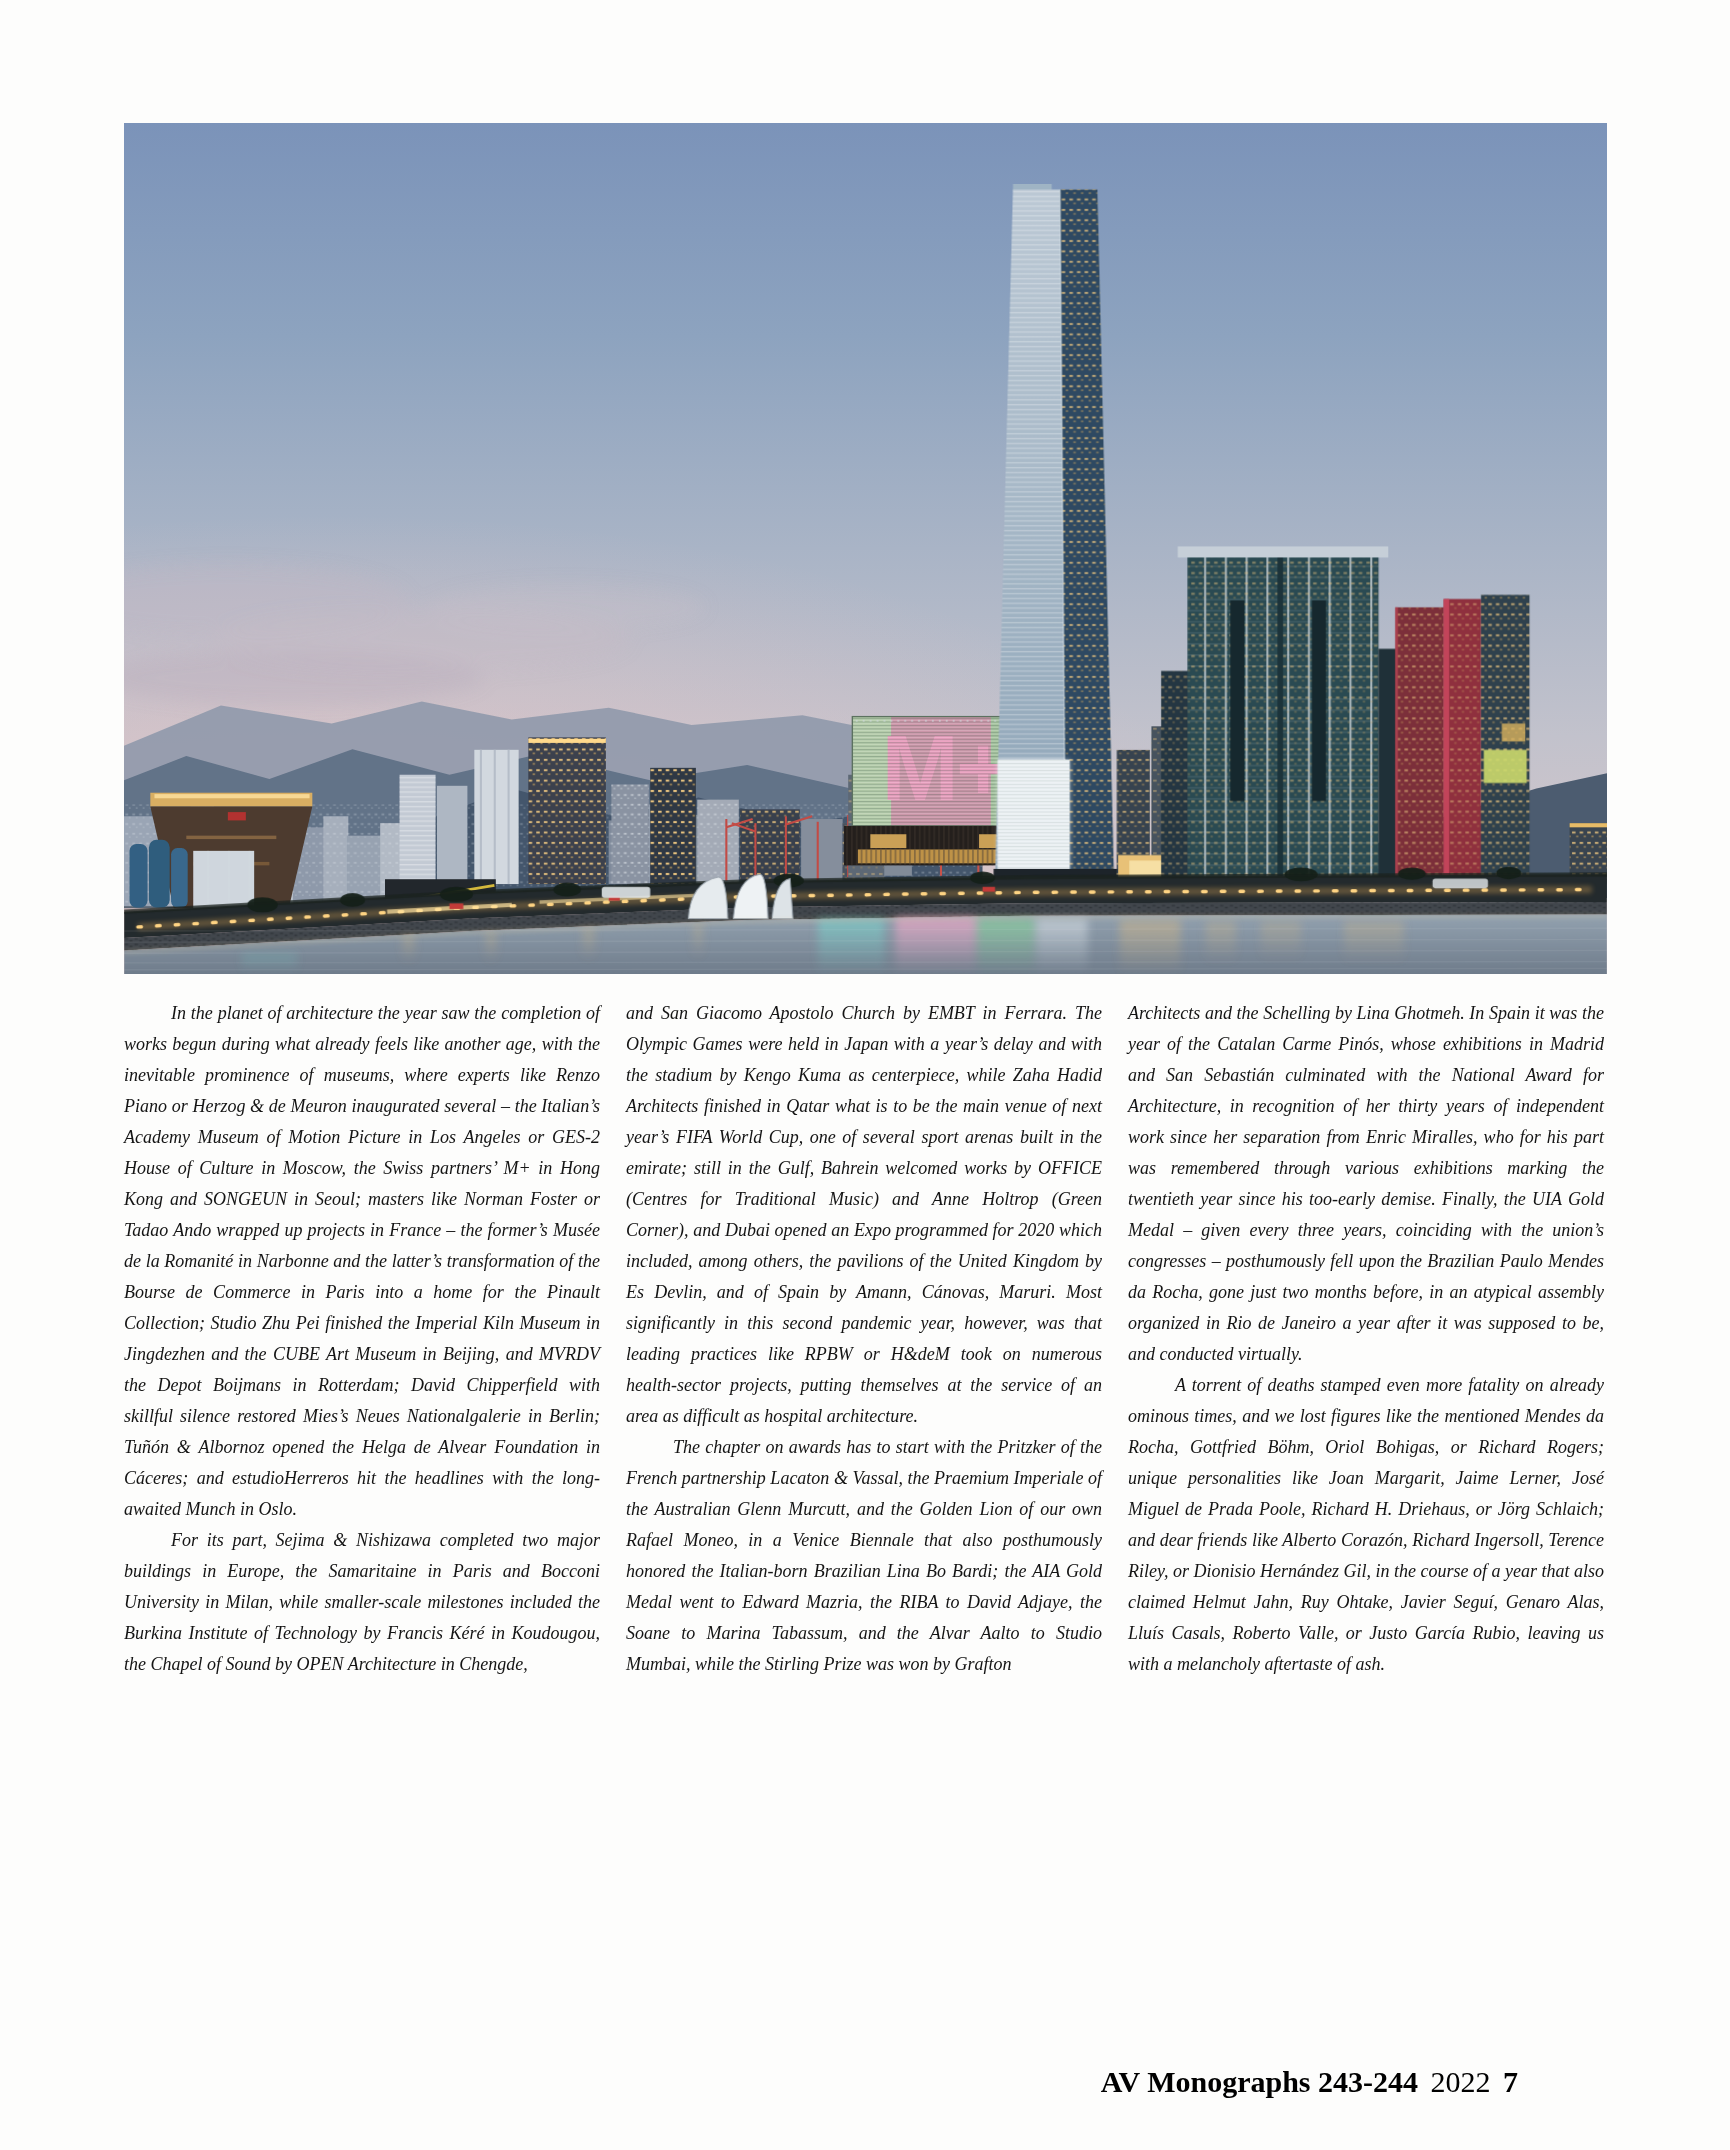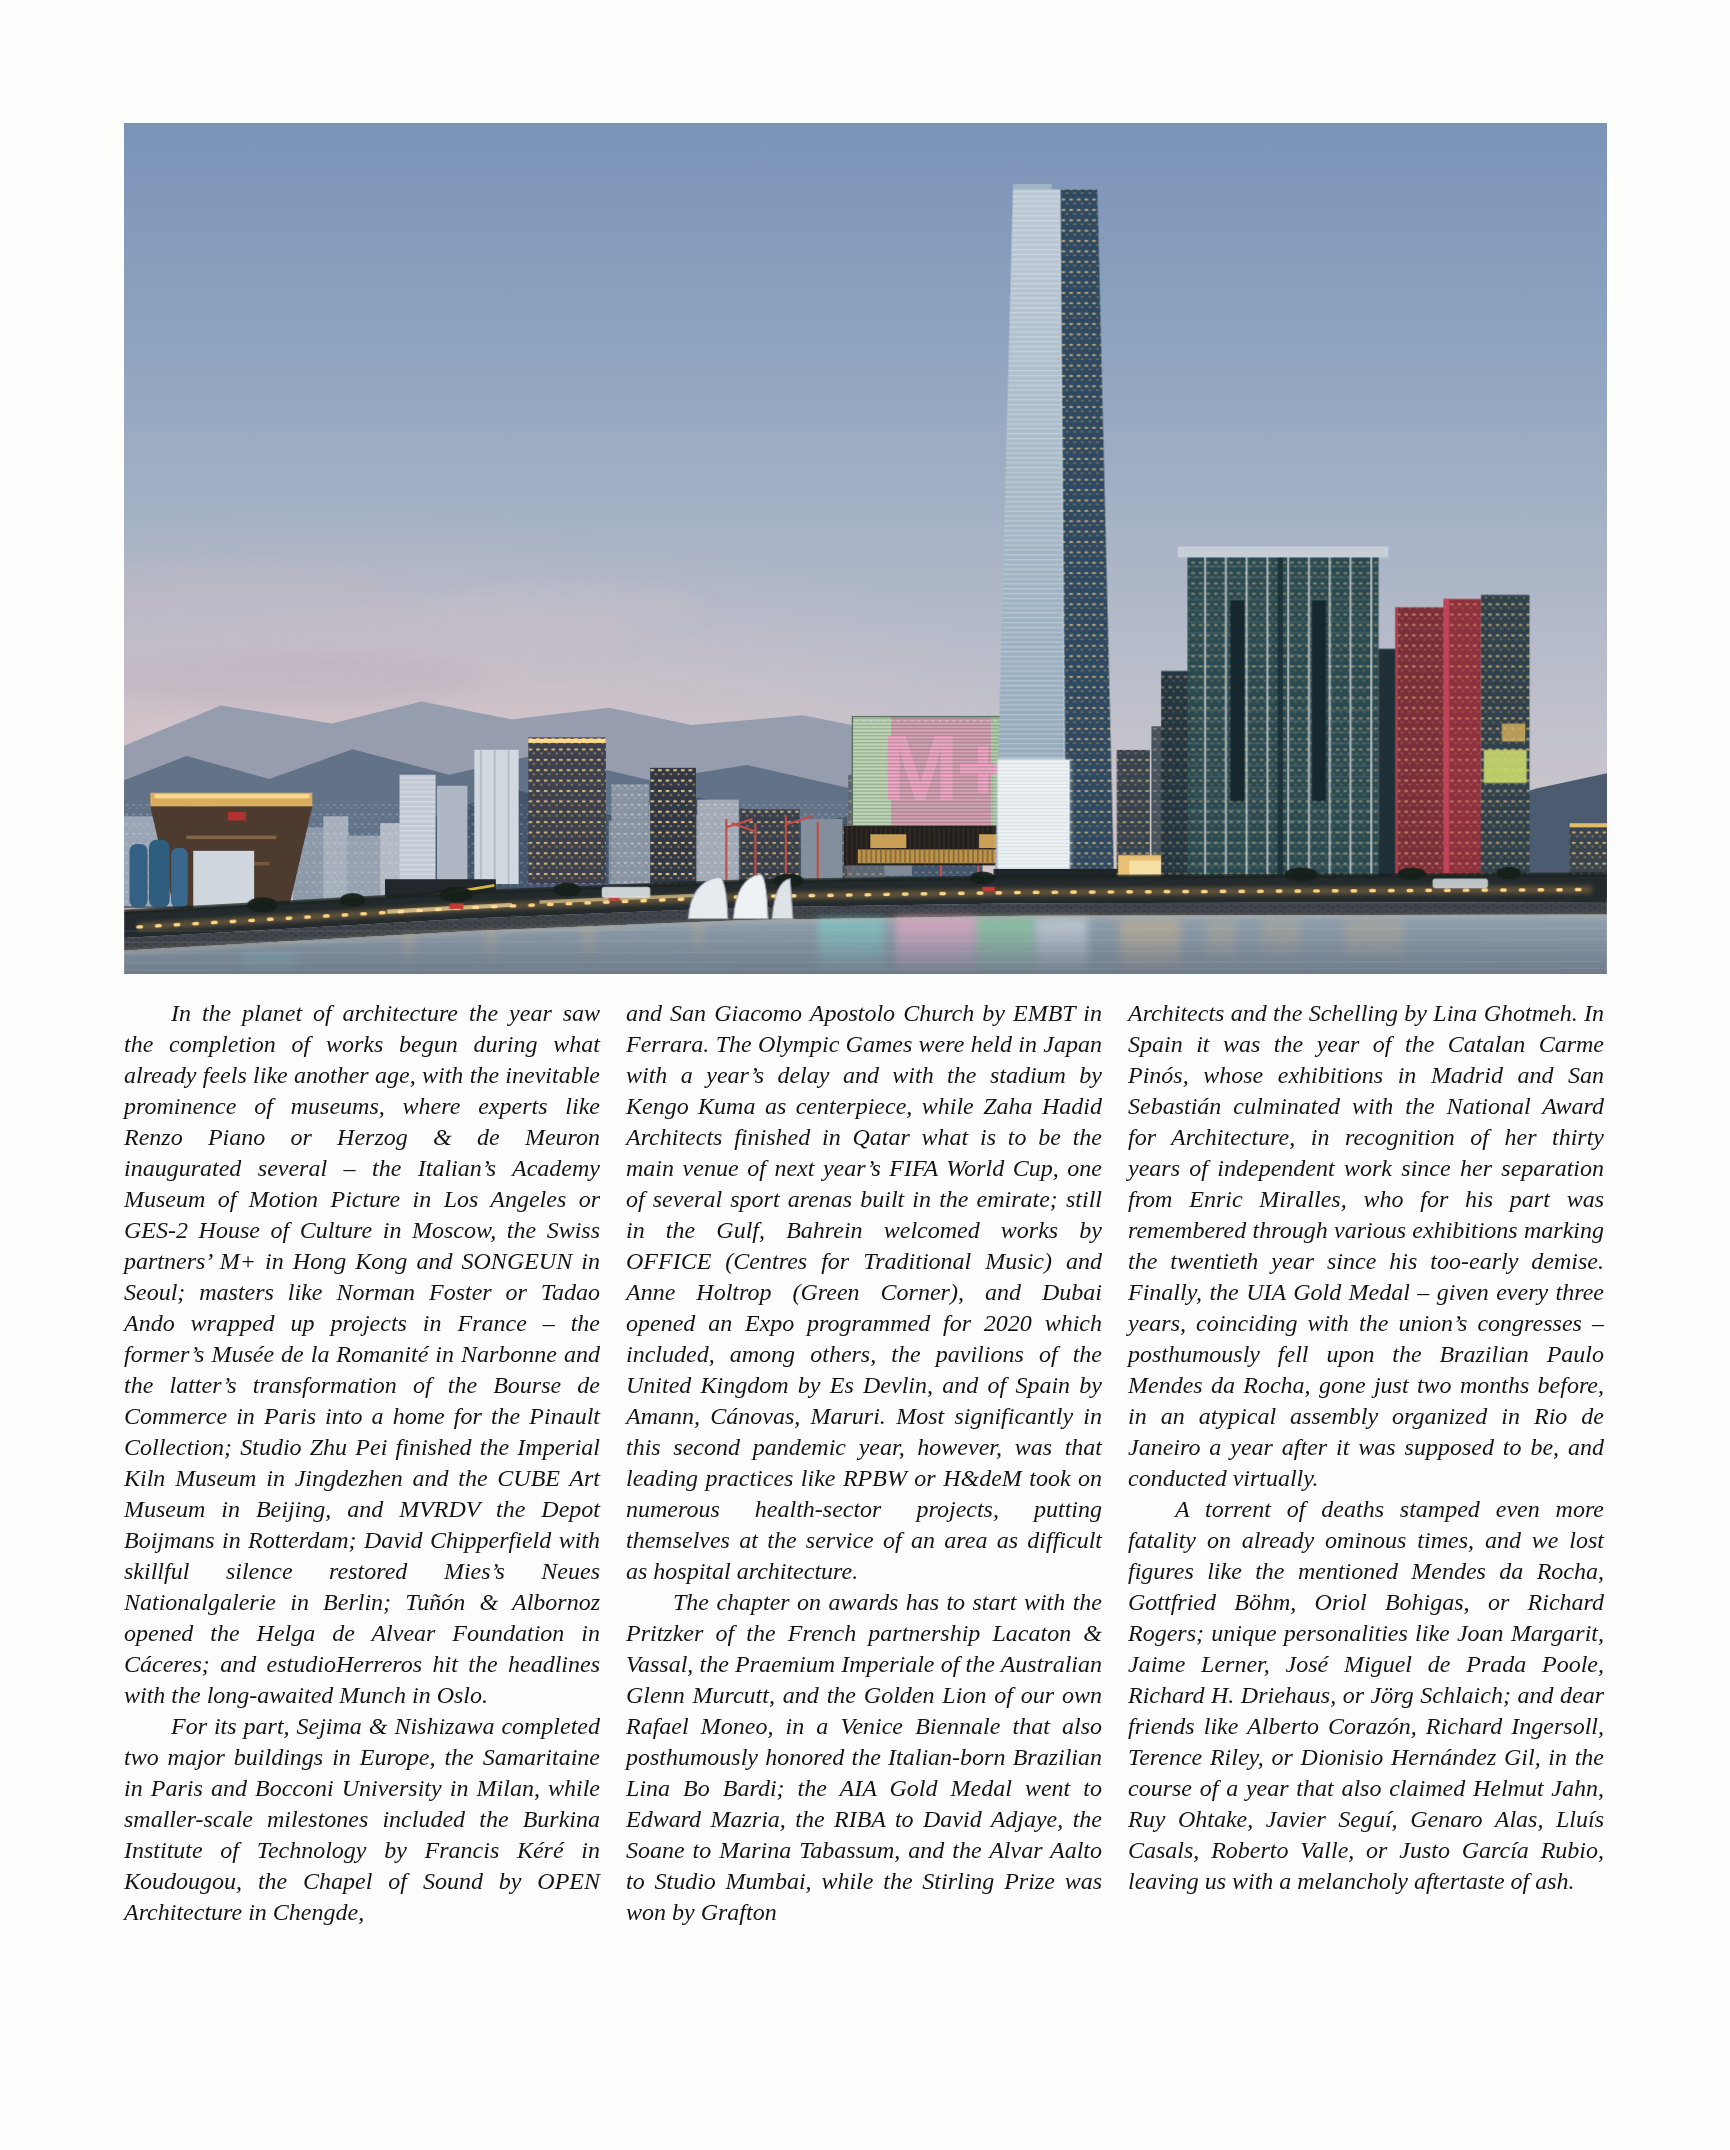--- a/index.html
+++ b/index.html
@@ -1,21 +1,21 @@
 <!DOCTYPE html>
 <html style="font-size:11px"><head>
 <meta charset="utf-8">
 <style>
   html,body{margin:0;padding:0;background:#ffffff;}
   .page{position:relative;width:1731px;height:2151px;background:#fdfdfc;font-family:"Liberation Serif",serif;overflow:hidden;}
   .photo{position:absolute;left:124px;top:123px;width:1483px;height:851px;margin:0;}
   .photo svg{display:block;width:100%;height:100%;}
   .article{position:absolute;left:124px;top:998px;width:1483px;display:flex;gap:26px;}
   .col{width:476px;}
-  .col p{margin:0;font-style:italic;font-weight:400;font-size:24px;line-height:31px;text-align:justify;color:#141414;}
+  .col p{margin:0;font-style:italic;font-weight:400;font-size:18px;line-height:31px;text-align:justify;color:#141414;}
   .col p.indent{text-indent:47px;}
   .pagefooter{position:absolute;top:2066px;left:124px;width:1394px;text-align:right;font-size:30px;line-height:32px;color:#000;font-style:normal;}
   .pagefooter .b{font-weight:700;}
   .pagefooter .year{margin-left:12.5px;}
   .pagefooter .num{margin-left:12.5px;font-weight:700;}
 </style>
 </head>
 <body>
 
 <div class="page">
@@ -354,15 +354,18 @@
     <div class="col">
       <p>and San Giacomo Apostolo Church by EMBT in Ferrara. The Olympic Games were held in Japan with a year’s delay and with the stadium by Kengo Kuma as centerpiece, while Zaha Hadid Architects finished in Qatar what is to be the main venue of next year’s FIFA World Cup, one of several sport arenas built in the emirate; still in the Gulf, Bahrein welcomed works by OFFICE (Centres for Traditional Music) and Anne Holtrop (Green Corner), and Dubai opened an Expo programmed for 2020 which included, among others, the pavilions of the United Kingdom by Es Devlin, and of Spain by Amann, Cánovas, Maruri. Most significantly in this second pandemic year, however, was that leading practices like RPBW or H&amp;deM took on numerous health-sector projects, putting themselves at the service of an area as difficult as hospital architecture.</p>
       <p class="indent">The chapter on awards has to start with the Pritzker of the French partnership Lacaton &amp; Vassal, the Praemium Imperiale of the Australian Glenn Murcutt, and the Golden Lion of our own Rafael Moneo, in a Venice Biennale that also posthumously honored the Italian-born Brazilian Lina Bo Bardi; the AIA Gold Medal went to Edward Mazria, the RIBA to David Adjaye, the Soane to Marina Tabassum, and the Alvar Aalto to Studio Mumbai, while the Stirling Prize was won by Grafton</p>
     </div>
     <div class="col">
       <p>Architects and the Schelling by Lina Ghotmeh. In Spain it was the year of the Catalan Carme Pinós, whose exhibitions in Madrid and San Sebastián culminated with the National Award for Architecture, in recognition of her thirty years of independent work since her separation from Enric Miralles, who for his part was remembered through various exhibitions marking the twentieth year since his too-early demise. Finally, the UIA Gold Medal – given every three years, coinciding with the union’s congresses – posthumously fell upon the Brazilian Paulo Mendes da Rocha, gone just two months before, in an atypical assembly organized in Rio de Janeiro a year after it was supposed to be, and conducted virtually.</p>
       <p class="indent">A torrent of deaths stamped even more fatality on already ominous times, and we lost figures like the mentioned Mendes da Rocha, Gottfried Böhm, Oriol Bohigas, or Richard Rogers; unique personalities like Joan Margarit, Jaime Lerner, José Miguel de Prada Poole, Richard H. Driehaus, or Jörg Schlaich; and dear friends like Alberto Corazón, Richard Ingersoll, Terence Riley, or Dionisio Hernández Gil, in the course of a year that also claimed Helmut Jahn, Ruy Ohtake, Javier Seguí, Genaro Alas, Lluís Casals, Roberto Valle, or Justo García Rubio, leaving us with a melancholy aftertaste of ash.</p>
     </div>
   </main>
 
+  <footer class="pagefooter">
+    <span class="b">AV Monographs 243-244</span><span class="year">2022</span><span class="num">7</span>
+  </footer>
 
 </div>
 
 
 </body></html>

